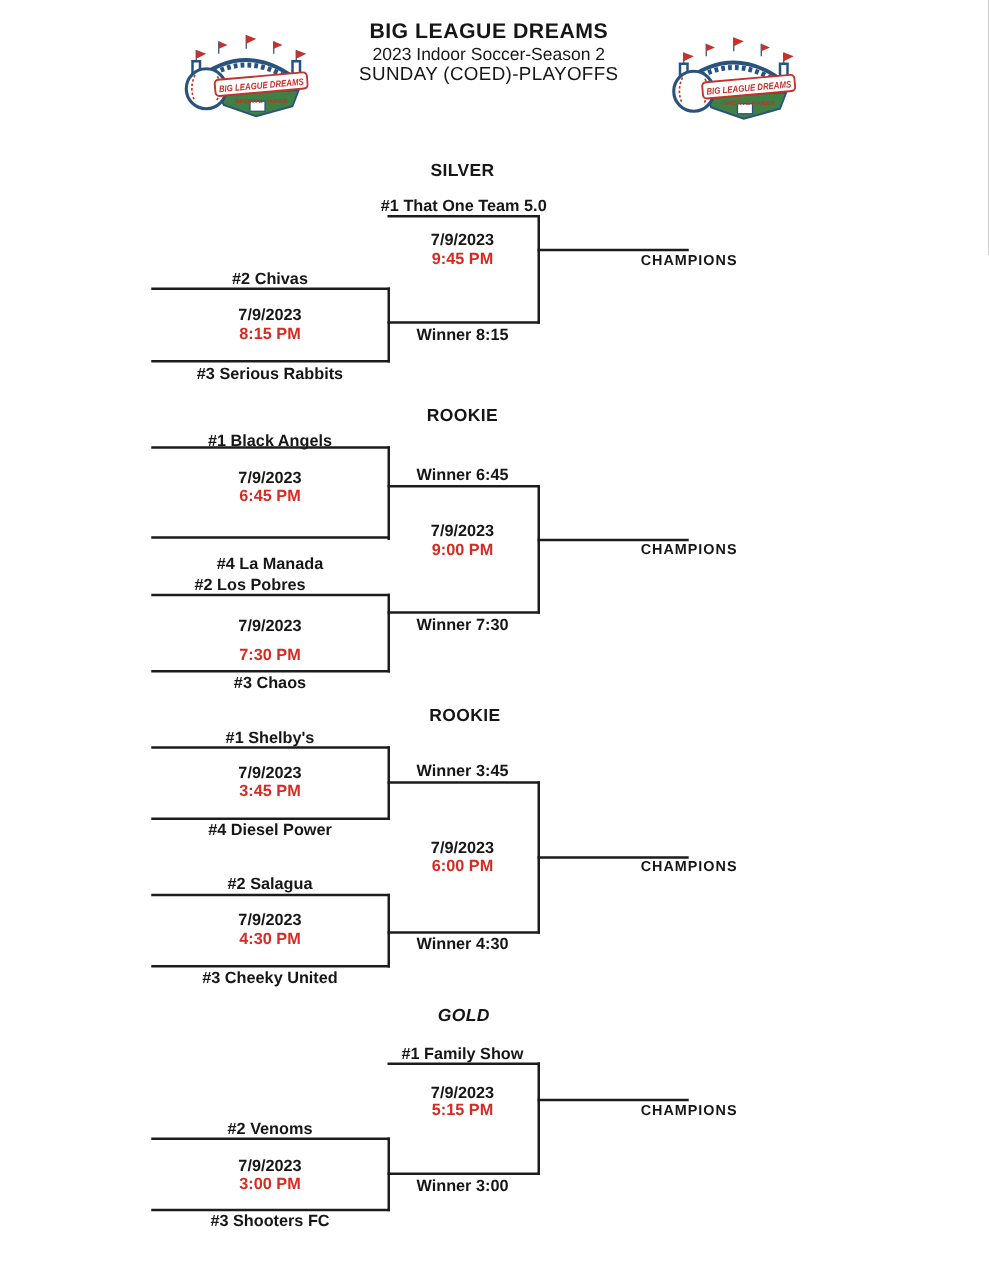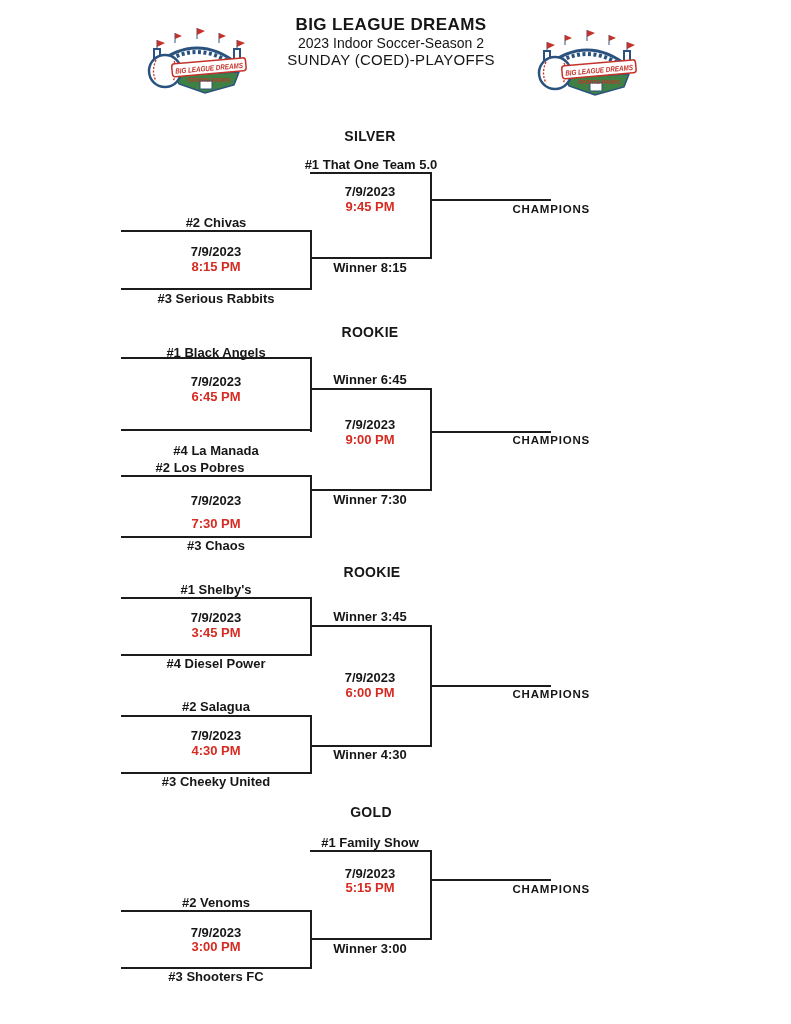--- a/index.html
+++ b/index.html
@@ -189,21 +189,21 @@
     <div class="lbl" style="left:116px; top:700px;">#2 Salagua</div>
     <div class="hline" style="left:121px; top:715px; width:191px;"></div>
     <div class="vline" style="left:310px; top:715px; height:59px;"></div>
     <div class="lbl" style="left:116px; top:729px;">7/9/2023</div>
     <div class="lbl red" style="left:116px; top:744px;">4:30 PM</div>
     <div class="hline" style="left:121px; top:772px; width:191px;"></div>
     <div class="lbl" style="left:116px; top:775px;">#3 Cheeky United</div>
   </div>
 
   <div>
-    <div class="btitle" style="left:271px; top:804px;">GOLD</div>
+    <div class="btitle" style="left:271px; top:804px;font-style:italic;">GOLD</div>
 
     <div class="lbl" style="left:270px; top:836px;">#1 Family Show</div>
     <div class="hline" style="left:310px; top:850px; width:122px;"></div>
     <div class="vline" style="left:430px; top:850px; height:90px;"></div>
     <div class="lbl" style="left:270px; top:867px;">7/9/2023</div>
     <div class="lbl red" style="left:270px; top:881px;">5:15 PM</div>
     <div class="hline" style="left:310px; top:938px; width:122px;"></div>
     <div class="lbl" style="left:270px; top:942px;">Winner 3:00</div>
 
     <div class="hline" style="left:430px; top:879px; width:121px;"></div>

